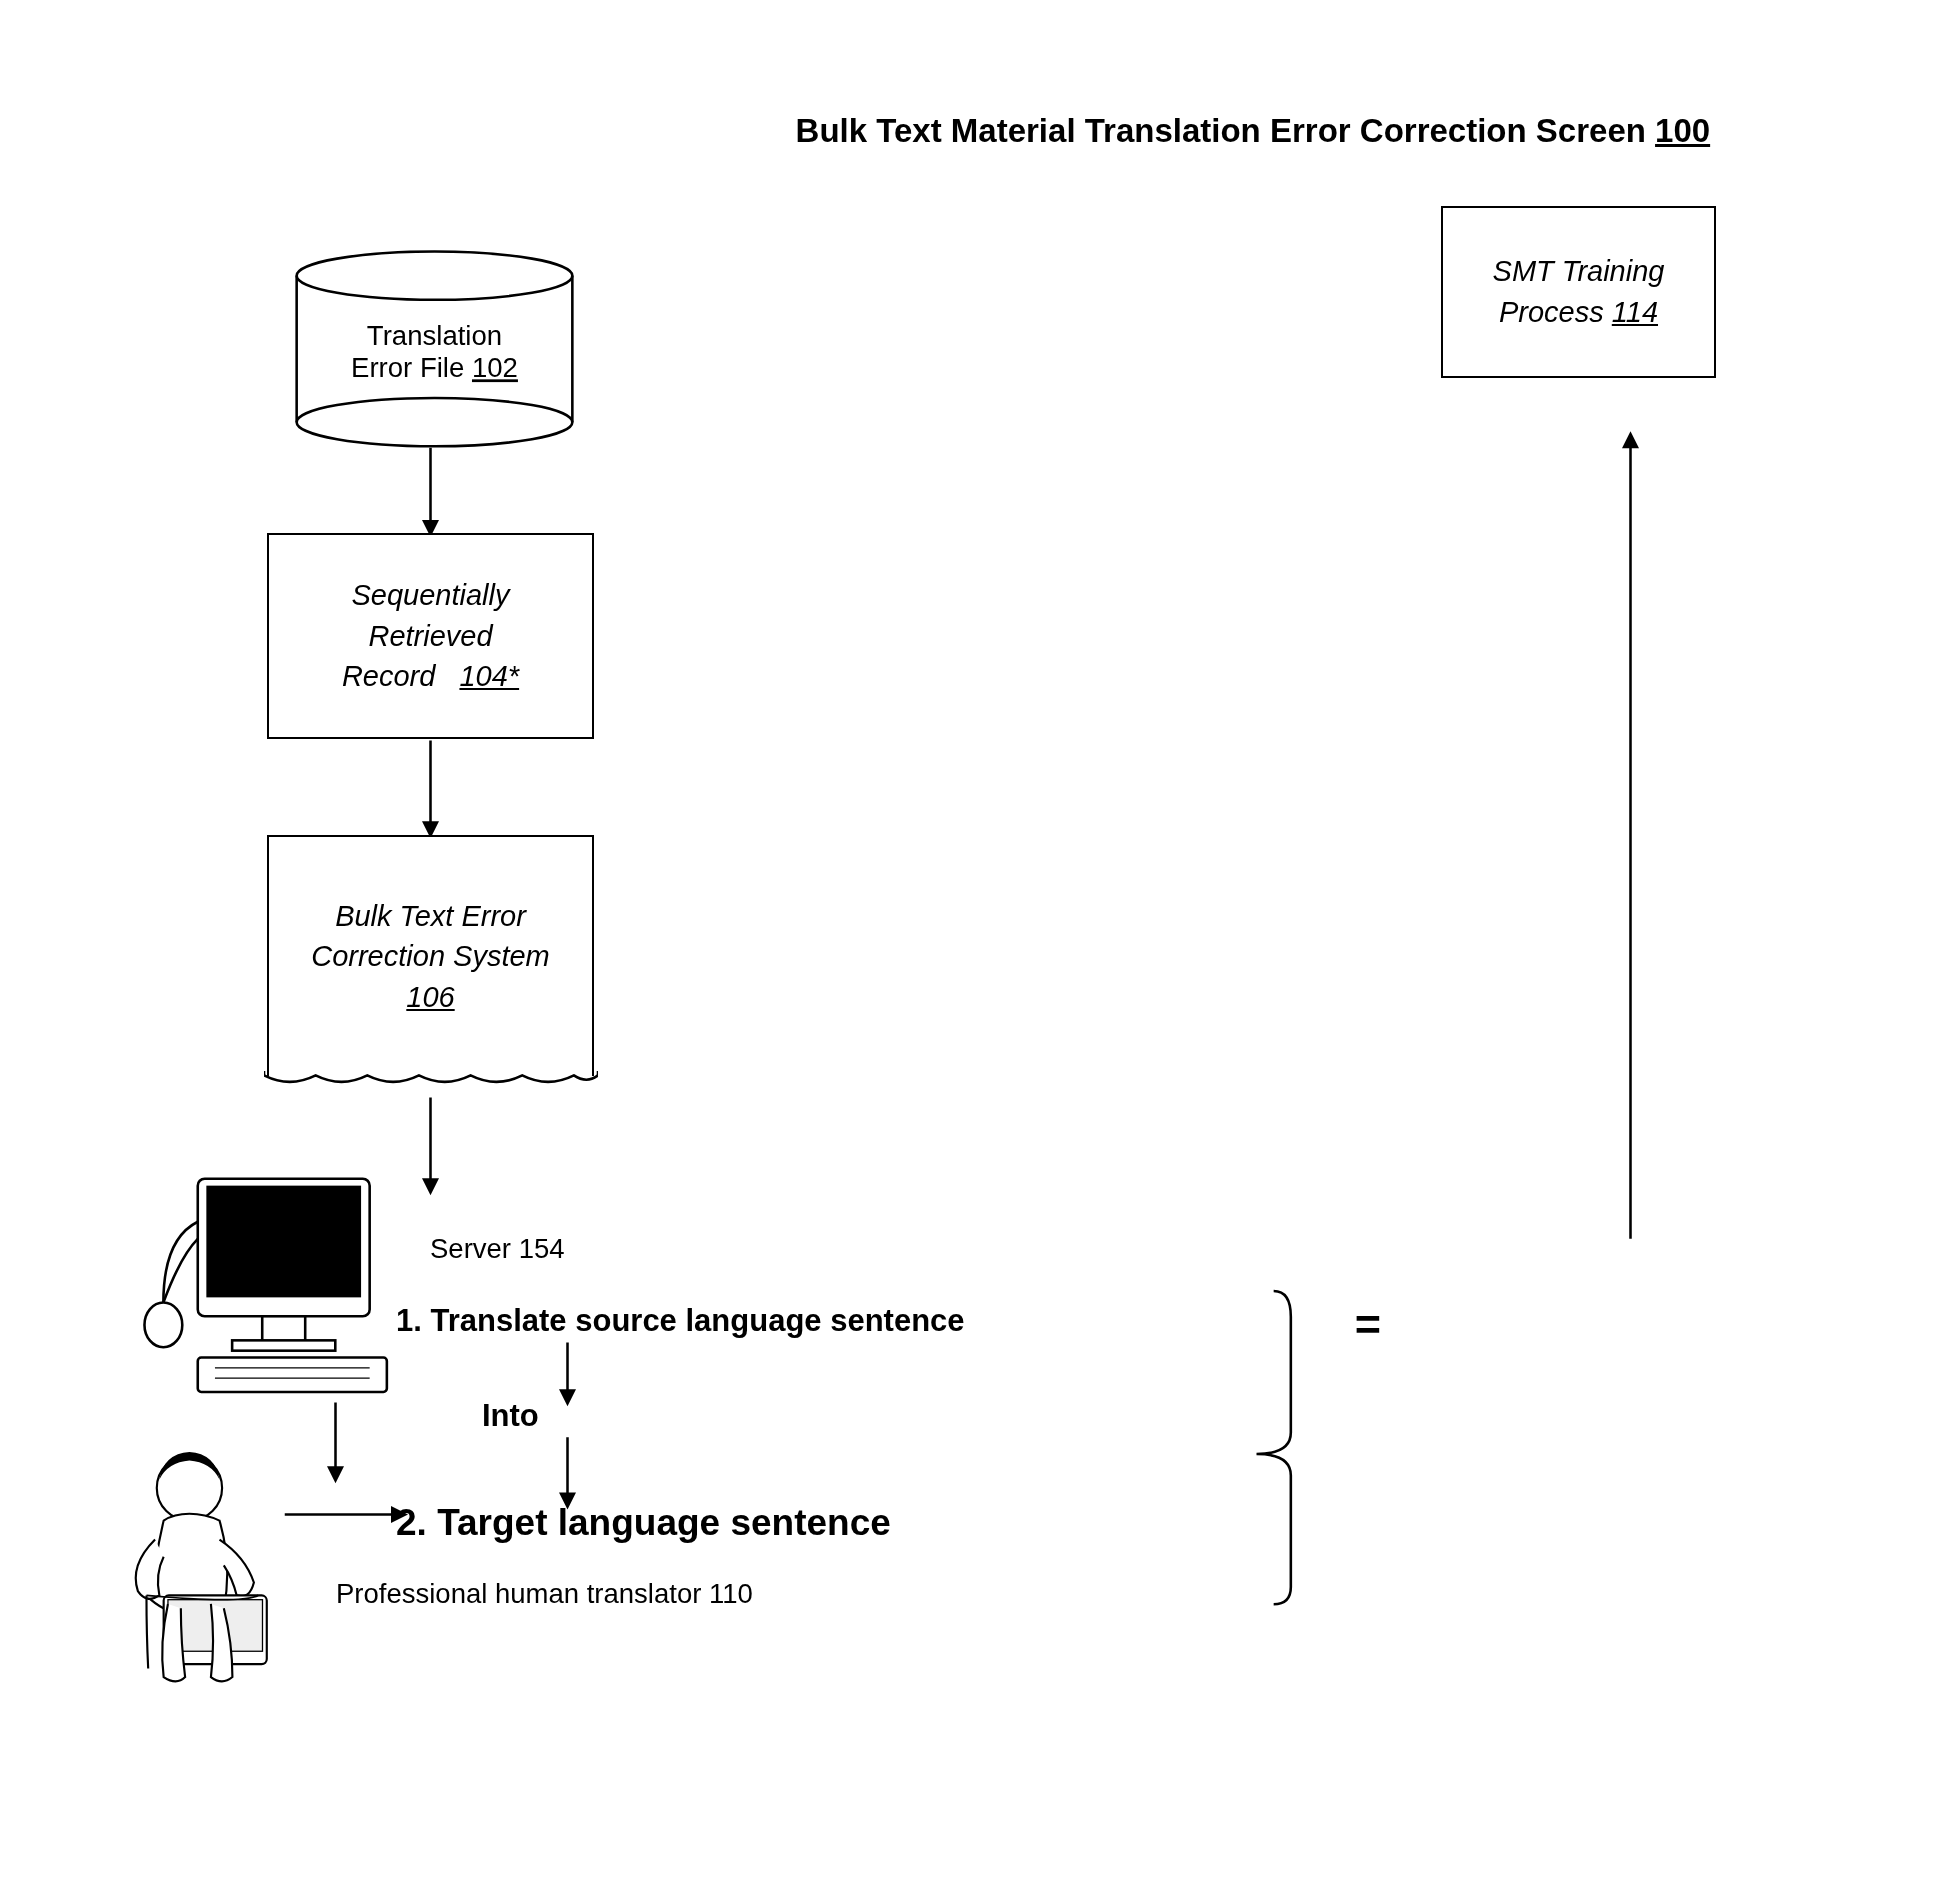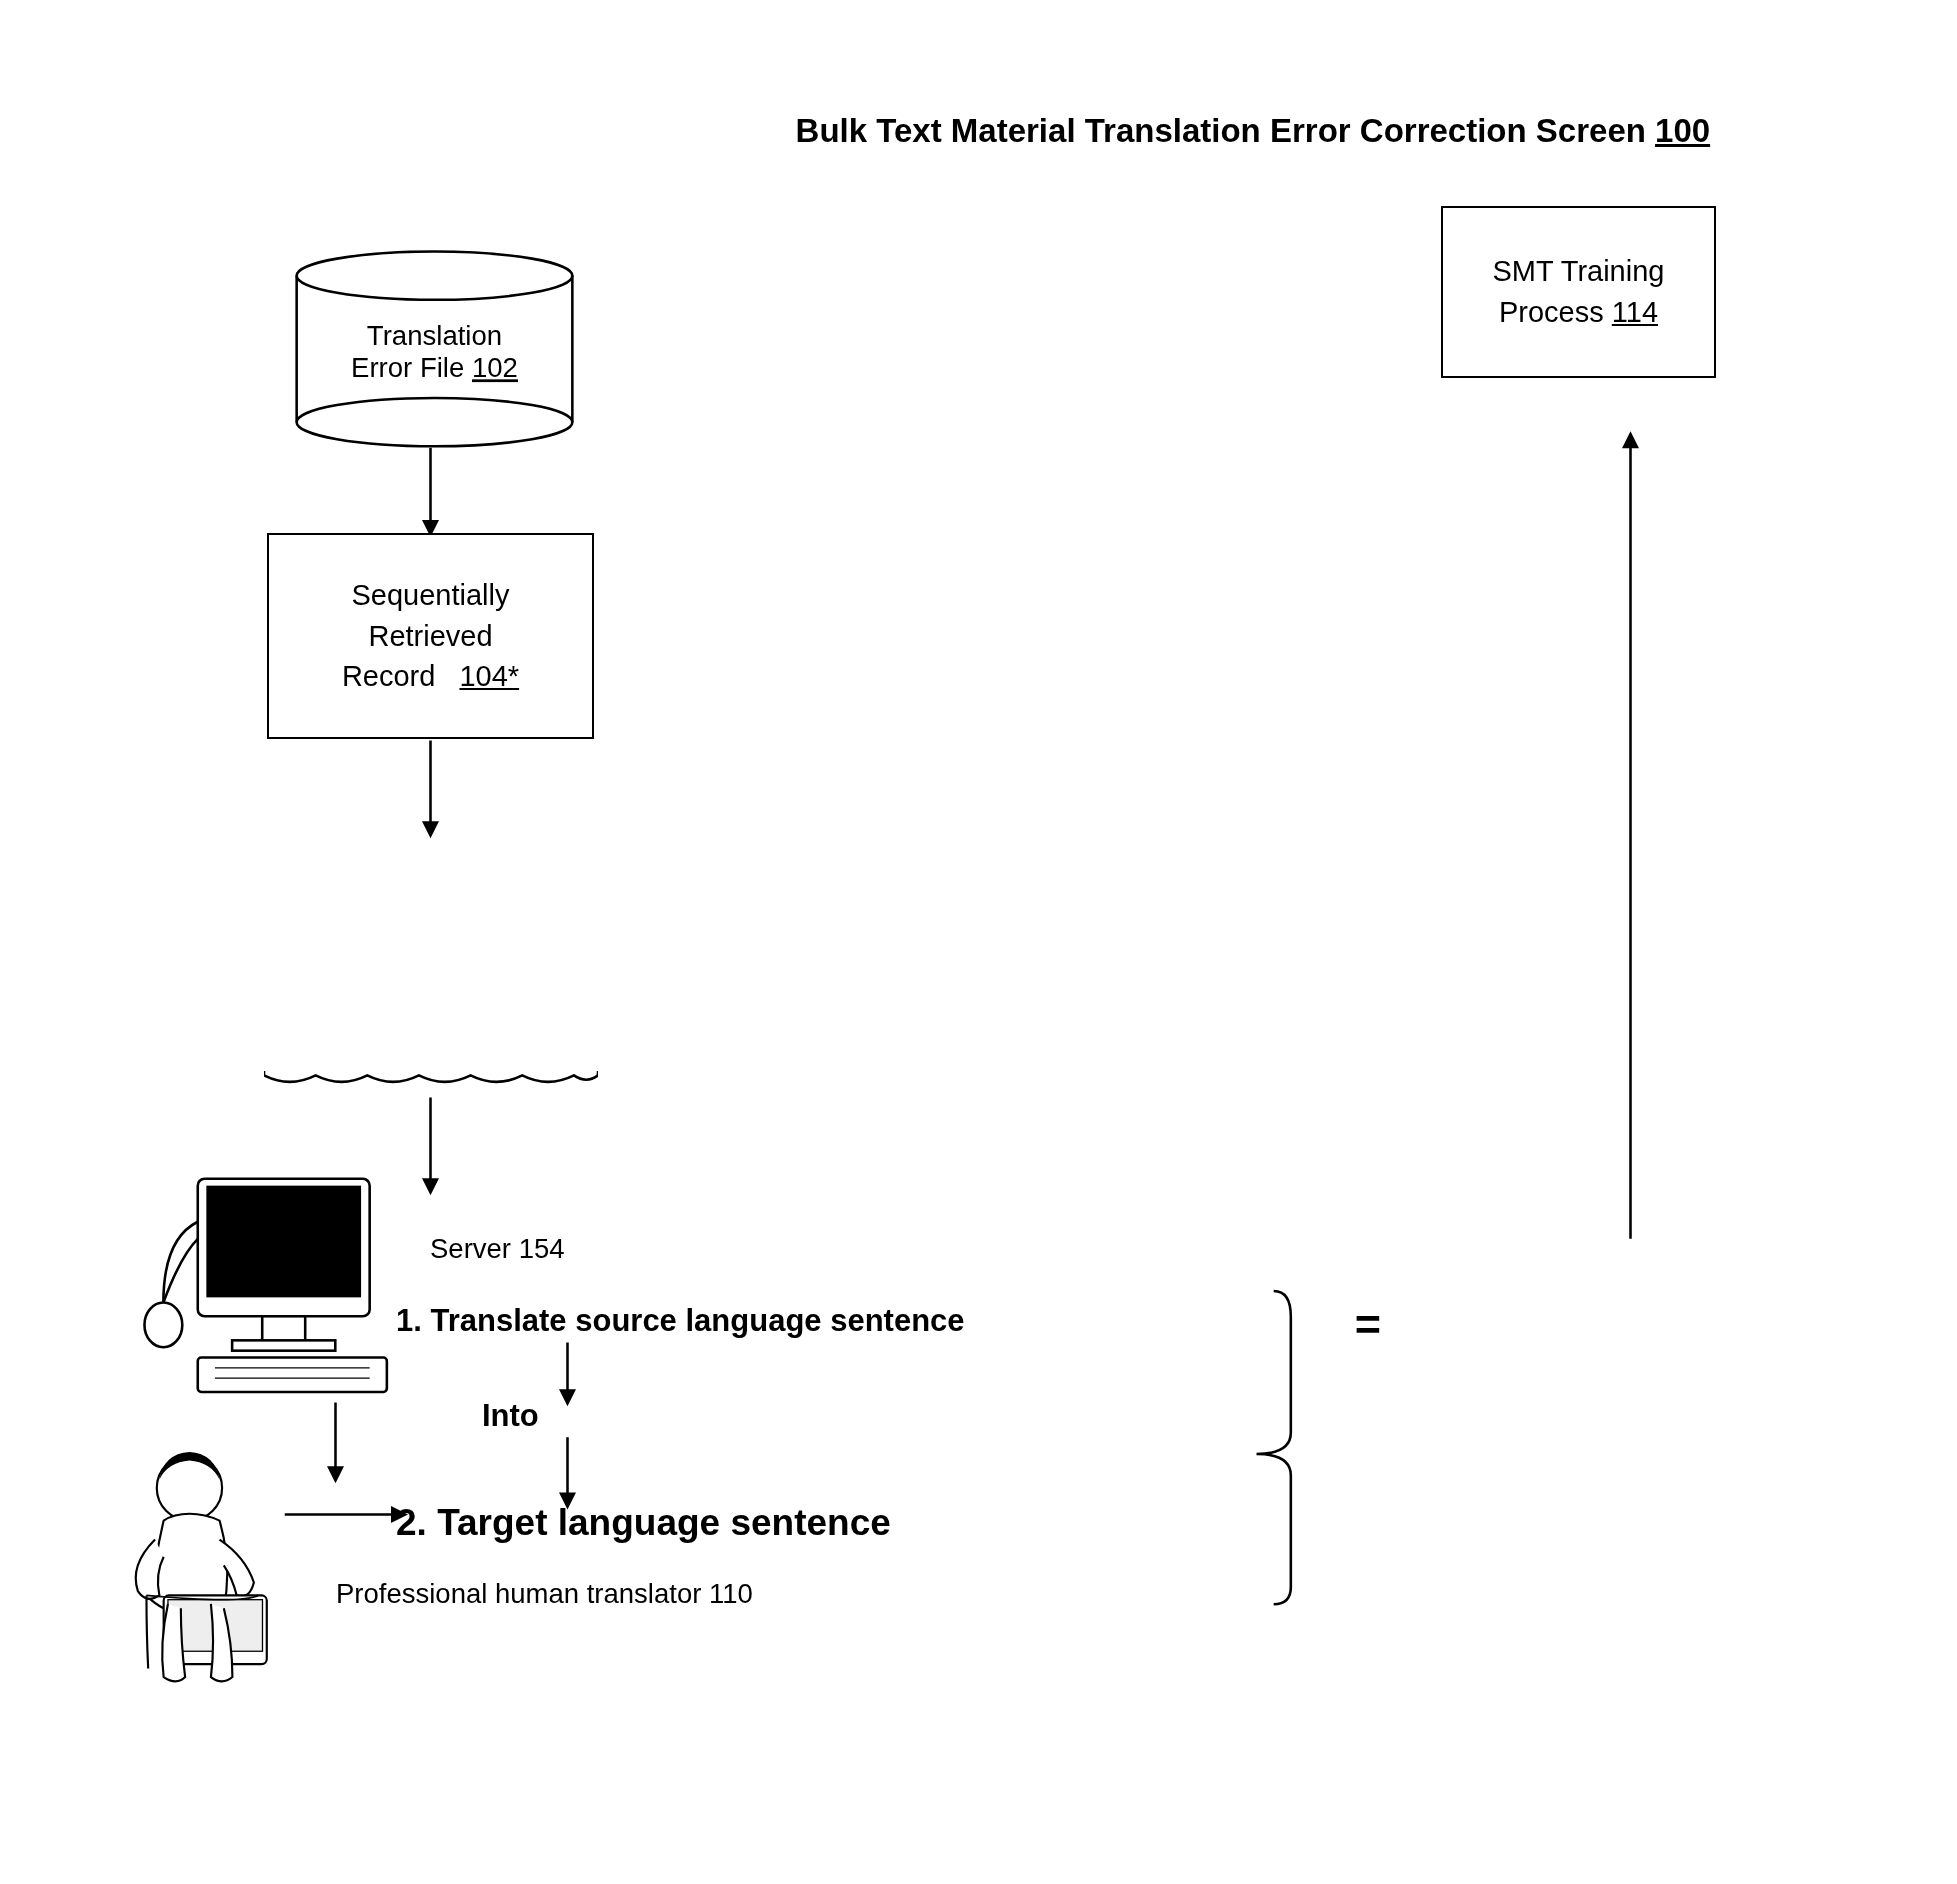--- a/index.html
+++ b/index.html
@@ -48,20 +48,21 @@
     .box {
       position: absolute;
       border: 2.6px solid #000;
       background: #fff;
       display: flex;
       align-items: center;
       justify-content: center;
       text-align: center;
       font-size: 29px;
       line-height: 1.4;
+      font-style: italic;
     }
 
     .box-seq {
       top: 533px;
       left: 267px;
       width: 327px;
       height: 206px;
     }
 
     .box-bulk {
@@ -194,20 +195,25 @@
     <div>
       <span>Sequentially<br>Retrieved<br>Record <span style="text-decoration:underline;margin-left:16px;">104*</span></span>
     </div>
   </div>
 
   <svg class="arrow-svg" style="position:absolute;top:740px;left:422px;width:17px;height:103px;" viewBox="0 0 20 120" width="17" height="103">
     <line x1="10" y1="0" x2="10" y2="100" stroke="black" stroke-width="3"></line>
     <polygon points="0,95 10,115 20,95" fill="black"></polygon>
   </svg>
 
+  <div class="box box-bulk">
+    <div>
+      <span>Bulk Text Error<br>Correction System<br><span style="text-decoration:underline;">106</span></span>
+    </div>
+  </div>
 
   <svg class="bulk-wavy" viewBox="0 0 388 30" xmlns="http://www.w3.org/2000/svg">
     <path d="M0,5 Q30,20 60,5 Q90,20 120,5 Q150,20 180,5 Q210,20 240,5 Q270,20 300,5 Q330,20 360,5 Q375,15 388,5" fill="none" stroke="black" stroke-width="3"></path>
 
     <line x1="0" y1="0" x2="0" y2="5" stroke="black" stroke-width="3"></line>
     <line x1="388" y1="0" x2="388" y2="5" stroke="black" stroke-width="3"></line>
   </svg>
 
   <svg class="arrow-svg" style="position:absolute;top:1097px;left:422px;width:17px;height:103px;" viewBox="0 0 20 120" width="17" height="103">
     <line x1="10" y1="0" x2="10" y2="100" stroke="black" stroke-width="3"></line>

